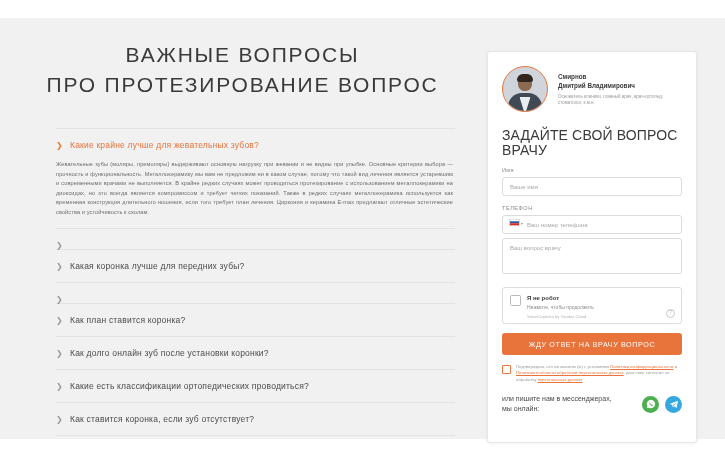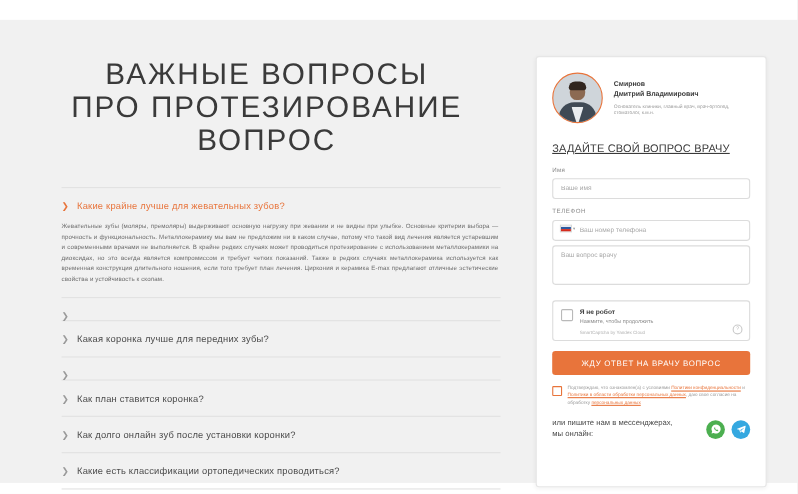--- a/index.html
+++ b/index.html
@@ -29,24 +29,24 @@
   }
 
   
   .left-col {
     position: absolute;
     left: 0; top: 18px;
     width: 485px;
     height: 421px;
   }
   .headline {
-    margin: 34px 0 0 0;
+    margin: 22px 0 0 0;
     text-align: center;
     color: #3a3a3a;
-    font-size: 27px;
+    font-size: 21px;
     letter-spacing: 1.8px;
     line-height: 30px;
     font-weight: 400;
   }
   .headline .l1, .headline .l2 { display: block; }
 
   .faq-list {
     margin-top: 28px;
     padding: 0 30px 0 56px;
   }
@@ -153,26 +153,25 @@
     font-weight: 700;
   }
   .doc-role {
     margin-top: 4px;
     font-size: 4.5px;
     color: #9a9a9a;
     line-height: 6.5px;
   }
   .card-title {
     margin: 16px 0 0 0;
-    font-size: 10px;
+    font-size: 14px;
     letter-spacing: .15px;
     color: #3a3a3a;
     line-height: 15px;
     font-weight: 400;
-    text-decoration: underline;
   }
   .field-label {
     margin-top: 9px;
     font-size: 5.6px;
     color: #8c8c8c;
     letter-spacing: .3px;
     text-transform: none;
   }
   .field-label.caps { text-transform: uppercase; letter-spacing: .5px; }
   .inp {

